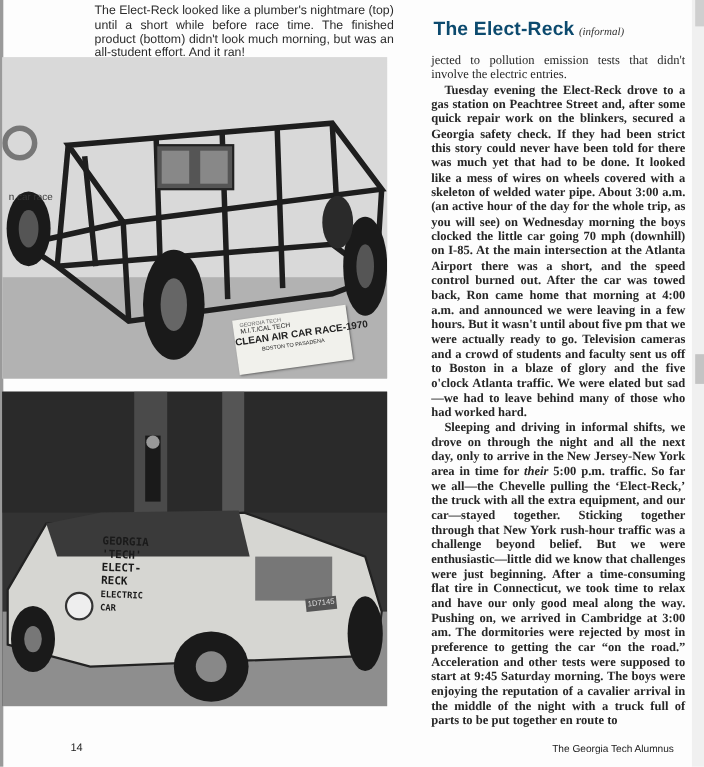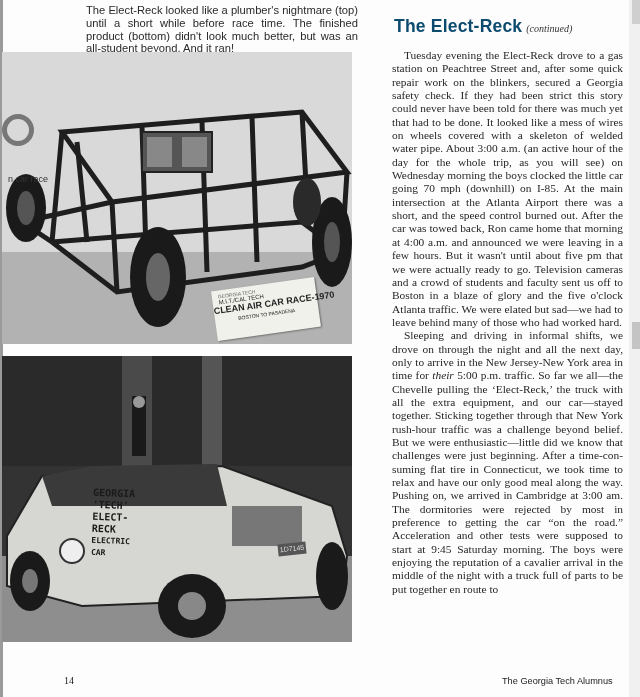--- a/index.html
+++ b/index.html
@@ -51,59 +51,59 @@
     .poster {
       position: absolute; left: 0px; top: 62px; width: 32px; height: 32px;
       border: 5px solid #777; border-radius: 50%; box-sizing: border-box;
     }
     .poster-text {
       position: absolute; left: 6px; top: 122px;
       font-family: "Liberation Sans", sans-serif; font-size: 9px; color: #333;
     }
     .page-number {
       position: absolute; left: 64px; top: 675px;
-      font-family: Liberation Serif, serif; font-size: 10px; color: #222;
+      font-family: Liberation Sans, sans-serif; font-size: 10px; color: #222;
     }
     .header {
       position: absolute; left: 394px; top: 16px; white-space: nowrap;
     }
     .header .title {
       font-family: "Liberation Sans", "DejaVu Sans", sans-serif; font-weight: bold;
       font-size: 17.5px; color: #0c4a6e; letter-spacing: 0.2px;
     }
     .header .cont {
       font-family: "Liberation Serif", "DejaVu Serif", serif; font-style: italic;
       font-size: 10px; color: #333; margin-left: 4px;
     }
     .body-text {
       position: absolute; left: 392px; top: 49px; width: 231px;
       font-size: 11.4px; line-height: 13.35px; color: #262626;
       text-align: justify; hyphens: manual;
     }
     .body-text p { margin: 0; }
-    .body-text p.indent { text-indent: 12px; }
+    .body-text p.indent { text-indent: 12px; font-weight: bold; }
     .footer {
       position: absolute; left: 502px; top: 676px;
       font-family: "Liberation Sans", "DejaVu Sans", sans-serif; font-size: 9.2px; color: #222; text-align: center;
     }
     .scrollbar {
       position: absolute; left: 629px; top: 0; width: 11px; height: 697px; background: #f0f0f0;
     }
     .scroll-thumb {
       position: absolute; left: 632px; top: 322px; width: 8px; height: 27px; background: #c4c4c4;
     }
     .scroll-top { position: absolute; left: 632px; top: 0; width: 8px; height: 24px; background: #cfcfcf; }
   </style>
 </head>
 <body>
 
 <div class="page">
   <div class="page-edge"></div>
 
-  <div class="caption">The Elect-Reck looked like a plumber's nightmare (top) until a short while before race time. The finished product (bottom) didn't look much better, but was an all-student beyond. And it ran!</div>
+  <div class="caption">The Elect-Reck looked like a plumber's nightmare (top) until a short while before race time. The finished product (bottom) didn't look much morning, but was an all-student effort. And it ran!</div>
 
   <div class="photo photo-top">
     <svg width="350" height="300" viewBox="0 0 350 300">
       <rect x="0" y="0" width="350" height="300" fill="#d9d9d9"></rect>
       <rect x="0" y="200" width="350" height="100" fill="#b2b2b2"></rect>
       <g stroke="#1e1e1e" stroke-width="5" fill="none">
         <path d="M60 80 L300 60 L345 120 L110 150 Z"></path>
         <path d="M60 80 L50 190 M110 150 L115 240 M300 60 L305 150 M345 120 L340 200"></path>
         <path d="M50 190 L300 170 L340 200 M20 170 L110 150"></path>
         <path d="M75 90 L85 190 M140 75 L145 230 M200 70 L205 220 M250 65 L255 210"></path>
@@ -156,24 +156,25 @@
     <div>ELECT-</div>
     <div>RECK</div>
     <div class="small">ELECTRIC</div>
     <div class="small">CAR</div>
   </div>
   <div class="plate">1D7145</div>
 
   <div class="page-number">14</div>
 
   <div class="header">
-    <span class="title">The Elect-Reck</span><span class="cont">(continued)</span>
+    <span class="title">The Elect-Reck</span><span class="cont">(informal)</span>
   </div>
 
   <div class="body-text">
+    <p>jected to pollution emission tests that didn't involve the electric entries.</p>
     <p class="indent">Tuesday evening the Elect-Reck drove to a gas station on Peachtree Street and, after some quick repair work on the blinkers, secured a Georgia safety check. If they had been strict this story could never have been told for there was much yet that had to be done. It looked like a mess of wires on wheels covered with a skeleton of welded water pipe. About 3:00 a.m. (an active hour of the day for the whole trip, as you will see) on Wednesday morning the boys clocked the little car going 70 mph (downhill) on I-85. At the main inter­section at the Atlanta Airport there was a short, and the speed control burned out. After the car was towed back, Ron came home that morning at 4:00 a.m. and announced we were leaving in a few hours. But it wasn't until about five pm that we were actually ready to go. Television cameras and a crowd of students and faculty sent us off to Boston in a blaze of glory and the five o'clock Atlanta traffic. We were elated but sad—we had to leave behind many of those who had worked hard.</p>
     <p class="indent"><span>Sleeping and driving in informal shifts, we drove on through the night and all the next day, only to arrive in the New Jersey-New York area in time for </span><i>their</i><span> 5:00 p.m. traffic. So far we all—the Chevelle pulling the ‘Elect-Reck,’ the truck with all the extra equipment, and our car—stayed together. Sticking togeth­er through that New York rush-hour traffic was a challenge beyond belief. But we were enthusiastic—little did we know that chal­lenges were just beginning. After a time-con­suming flat tire in Connecticut, we took time to relax and have our only good meal along the way. Pushing on, we arrived in Cambridge at 3:00 am. The dormitories were rejected by most in preference to getting the car “on the road.” Acceleration and other tests were sup­posed to start at 9:45 Saturday morning. The boys were enjoying the reputation of a cavalier arrival in the middle of the night with a truck full of parts to be put together en route to</span></p>
   </div>
 
   <div class="footer">The Georgia Tech Alumnus</div>
 </div>
 
 <div class="scrollbar"></div>
 <div class="scroll-top"></div>
 <div class="scroll-thumb"></div>

